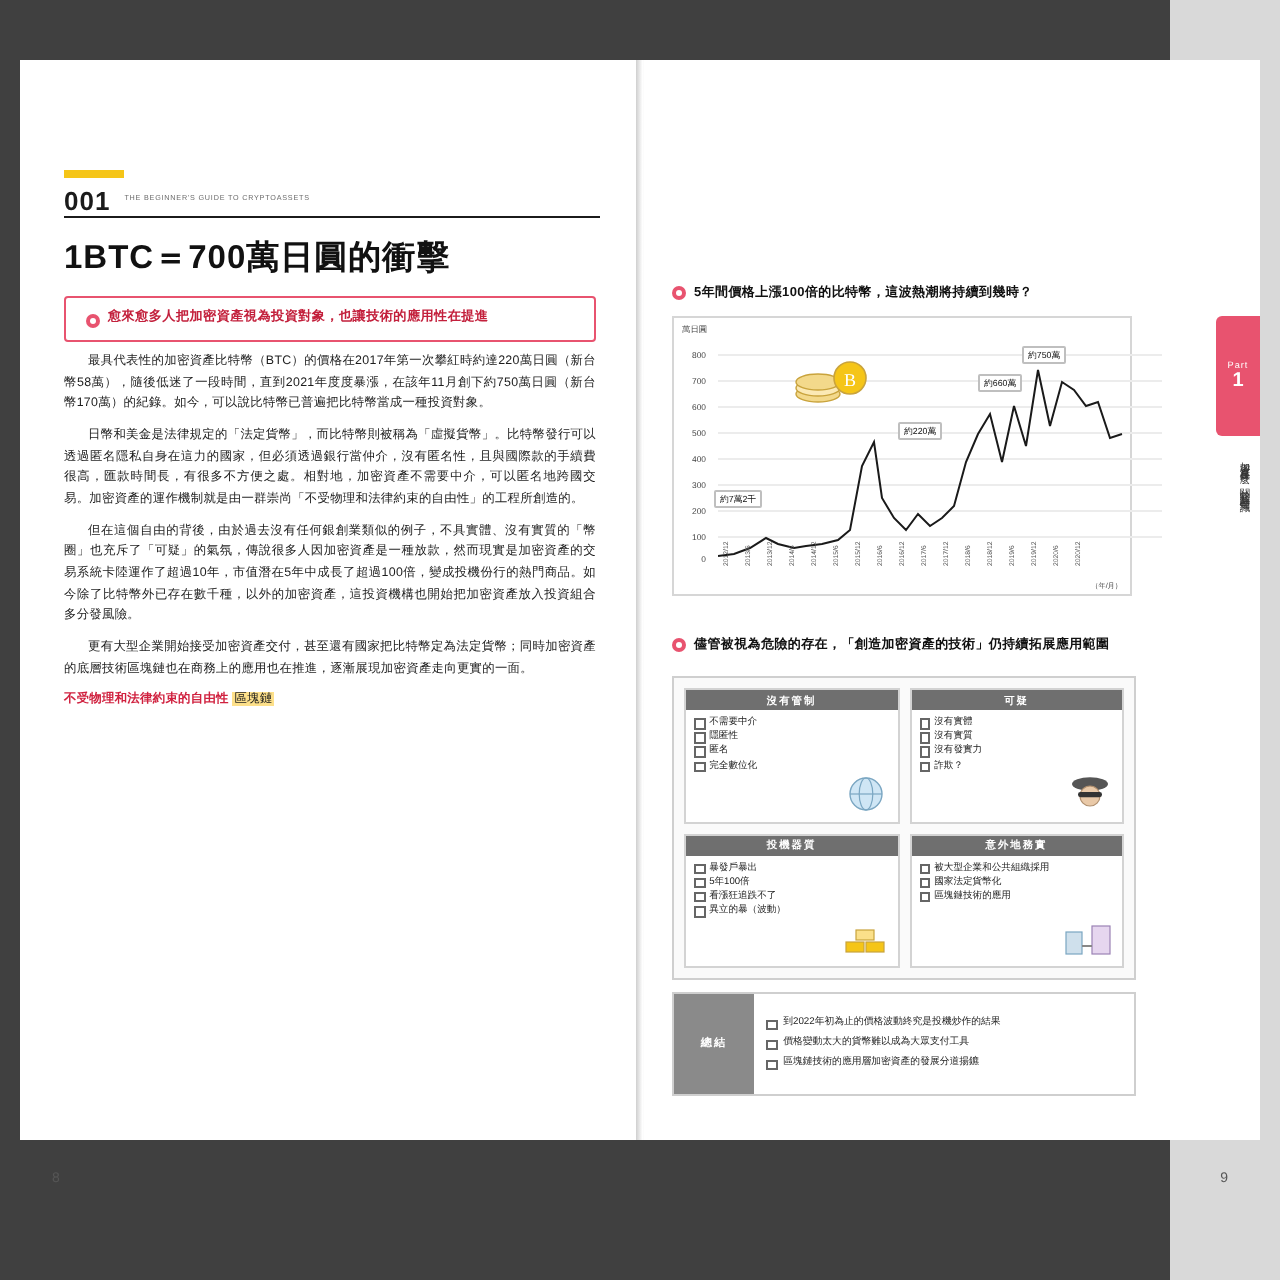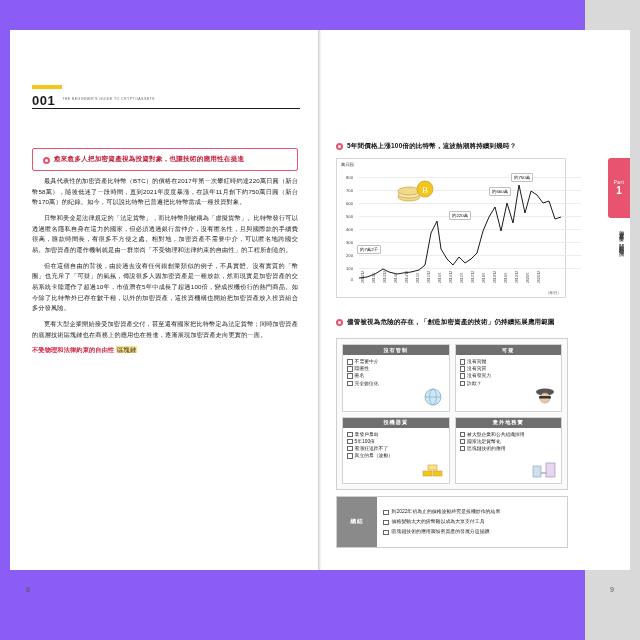--- a/index.html
+++ b/index.html
@@ -4,21 +4,21 @@
 <style>
   html,body{margin:0;padding:0;}
   body{
     width:640px;height:640px;
     background:#d9d9d9;
     font-family:"Liberation Sans", sans-serif;
     overflow:hidden;
   }
   .spread{
     position:absolute;left:0;top:0;width:585px;height:640px;
-    background:#8b5cf6;
+    background:#404040;
   }
   .page{
     position:absolute;top:30px;height:540px;background:#ffffff;
     box-sizing:border-box;
   }
   .page-left{left:10px;width:310px;}
   .page-right{left:322px;width:308px;}
   .gutter{
     position:absolute;left:318px;top:30px;width:6px;height:540px;
     background:linear-gradient(to right,#cfcfcf,#ffffff 55%,#ededed);
@@ -134,20 +134,21 @@
 
     <div class="chap-head">
       <div class="chap-bar"></div>
       <div class="chap-row">
         <div class="chap-num">001</div>
         <div class="chap-en">THE BEGINNER'S GUIDE TO CRYPTOASSETS</div>
       </div>
     </div>
     <div class="chap-rule"></div>
 
+    <div class="main-title">1BTC＝700萬日圓的衝擊</div>
 
     <div class="lead-box">
       <div class="lead-row">
         <span class="lead-dot"></span>
         <span class="lead-text">愈來愈多人把加密資產視為投資對象，也讓技術的應用性在提進</span>
       </div>
     </div>
 
     <div class="body-col">
       <p class="para indent">最具代表性的加密資產比特幣（BTC）的價格在2017年第一次攀紅時約達220萬日圓（新台幣58萬），隨後低迷了一段時間，直到2021年度度暴漲，在該年11月創下約750萬日圓（新台幣170萬）的紀錄。如今，可以說比特幣已普遍把比特幣當成一種投資對象。</p>

